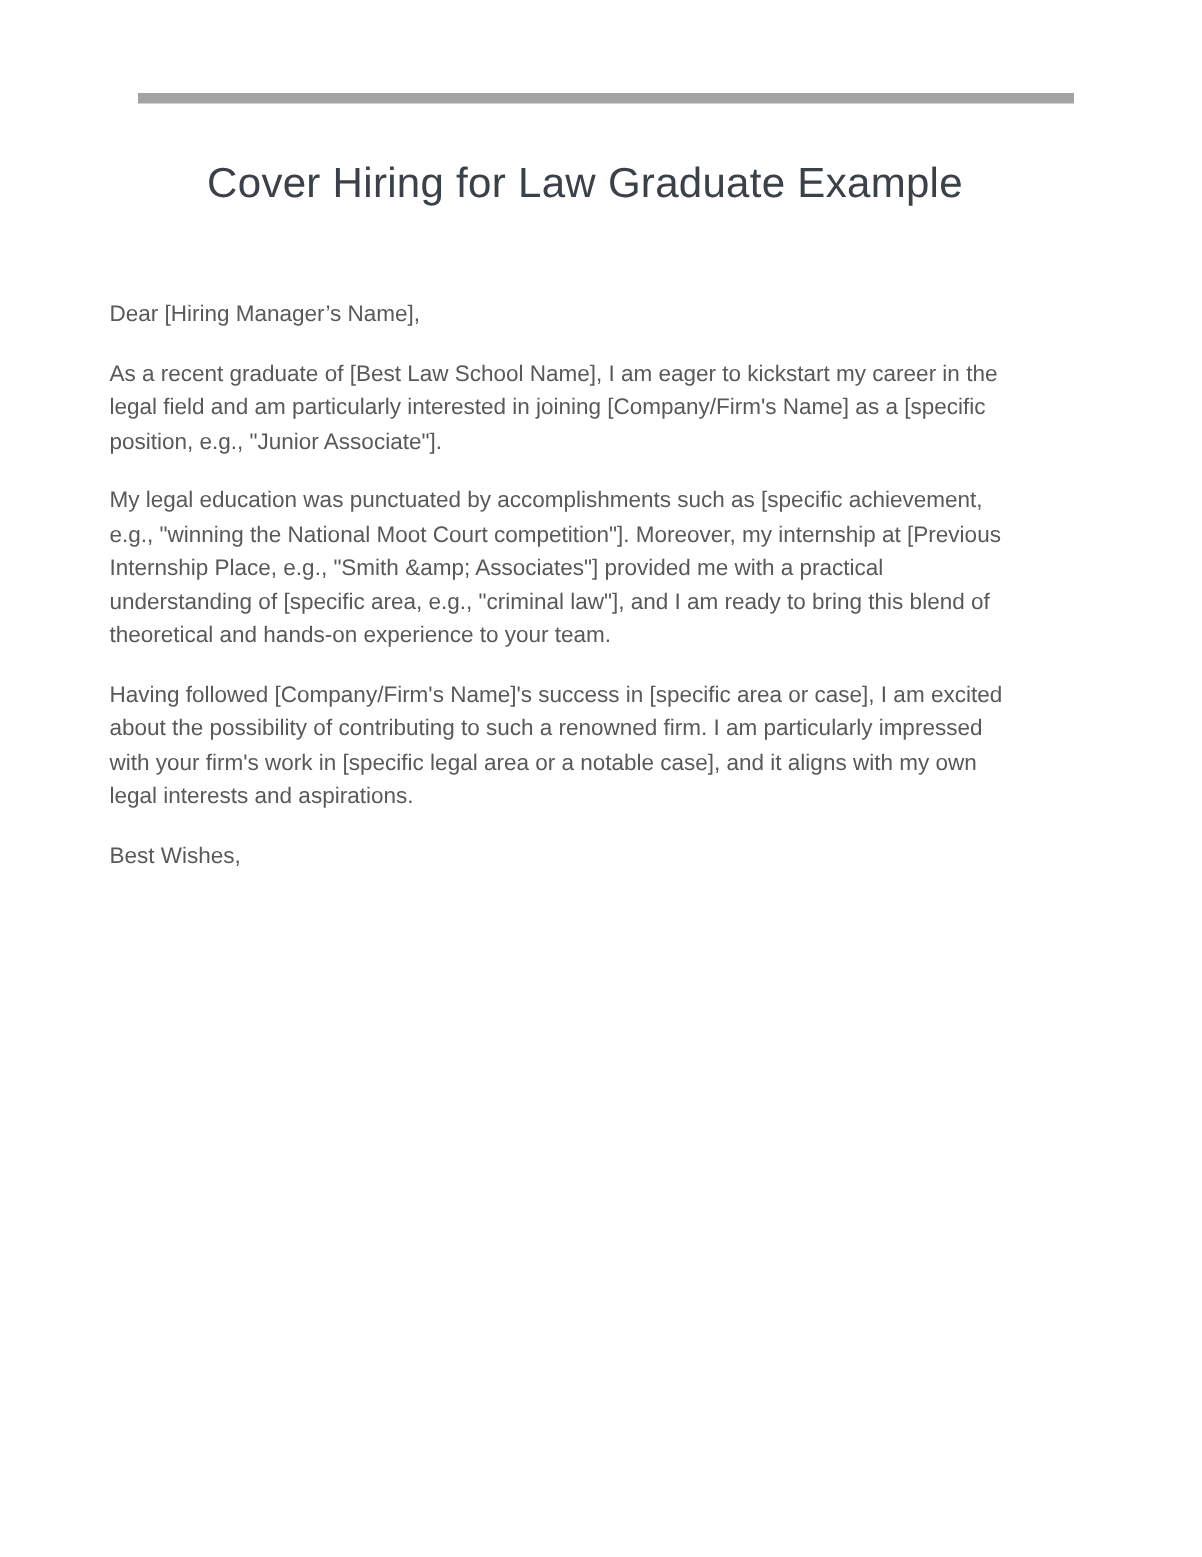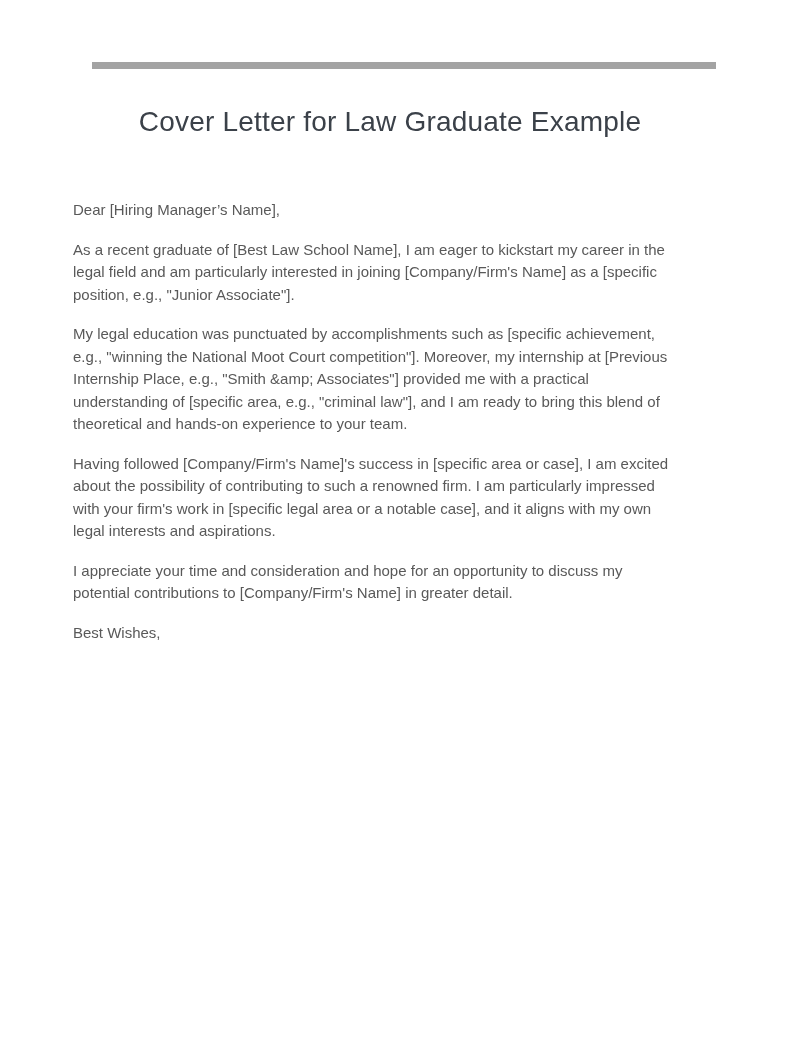--- a/index.html
+++ b/index.html
@@ -46,30 +46,29 @@
     padding: 0;
   }
 </style>
 </head>
 <body>
 
 <div class="page">
 
   <div class="top-divider"></div>
 
-  <h1 class="doc-title">Cover Letter for Law Graduate Example</h1>
+  <h1 class="doc-title">Cover Hiring for Law Graduate Example</h1>
 
   <div class="letter-body">
     <p>Dear [Hiring Manager’s Name],</p>
 
     <p>As a recent graduate of [Best Law School Name], I am eager to kickstart my career in the legal field and am particularly interested in joining [Company/Firm's Name] as a [specific position, e.g., "Junior Associate"].</p>
 
     <p>My legal education was punctuated by accomplishments such as [specific achievement, e.g., "winning the National Moot Court competition"]. Moreover, my internship at [Previous Internship Place, e.g., "Smith &amp;amp; Associates"] provided me with a practical understanding of [specific area, e.g., "criminal law"], and I am ready to bring this blend of theoretical and hands-on experience to your team.</p>
 
     <p>Having followed [Company/Firm's Name]'s success in [specific area or case], I am excited about the possibility of contributing to such a renowned firm. I am particularly impressed with your firm's work in [specific legal area or a notable case], and it aligns with my own legal interests and aspirations.</p>
 
-    <p>I appreciate your time and consideration and hope for an opportunity to discuss my potential contributions to [Company/Firm's Name] in greater detail.</p>
 
     <p>Best Wishes,</p>
 
   </div>
 
 </div>
 
 </body></html>

